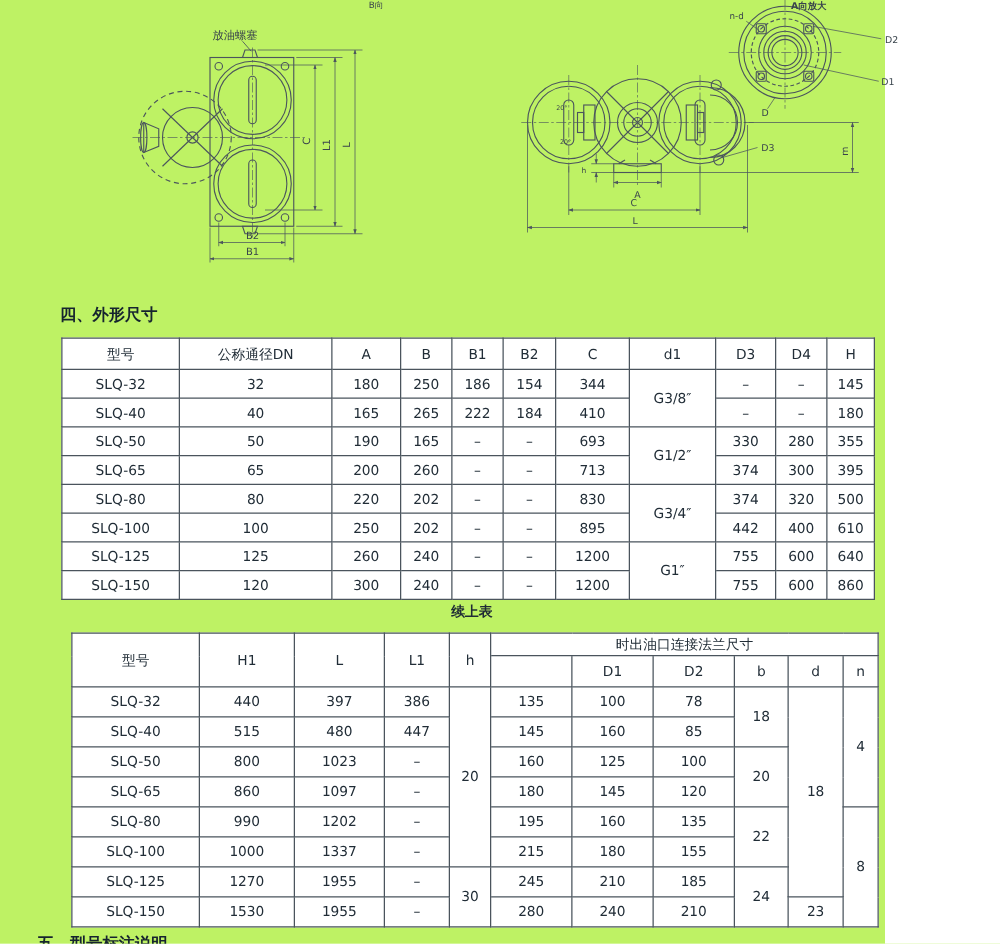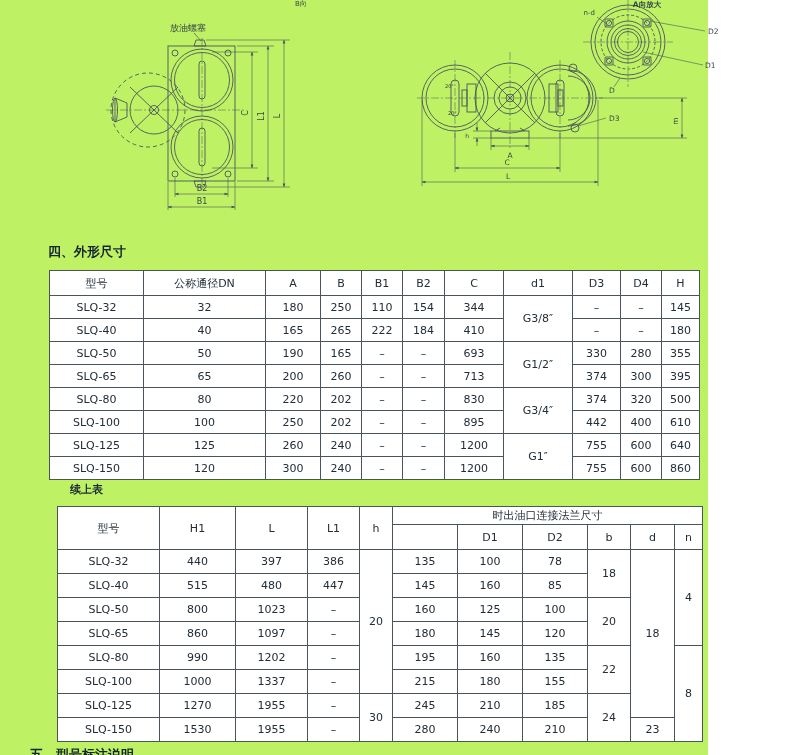--- a/index.html
+++ b/index.html
@@ -9,21 +9,21 @@
     position:relative;
   }
   .page{position:relative;width:708px;height:755px;background:#bef264;}
   svg{position:absolute;top:0;}
   svg text{font-family:"DejaVu Sans","Liberation Sans",sans-serif;fill:#39444c;stroke:none;}
   .caption{position:absolute;top:224px;font-size:11px;color:#1f2b35;letter-spacing:0.2px;white-space:nowrap;}
   .caption-left{left:140px;}
   .caption-right{left:390px;}
   .sec-heading{position:absolute;left:48px;top:243px;margin:0;font-size:13px;font-weight:bold;color:#16242f;white-space:nowrap;}
   .next-heading{position:absolute;left:30px;top:746px;margin:0;font-size:13px;font-weight:bold;color:#16242f;white-space:nowrap;}
-  .continued{position:absolute;left:70px;width:645px;top:482px;font-size:11px;font-weight:bold;color:#1f2b35;}
+  .continued{position:absolute;left:55px;width:645px;top:482px;text-align:center;font-size:11px;font-weight:bold;color:#1f2b35;}
   table{border-collapse:collapse;table-layout:fixed;position:absolute;font-size:11px;color:#212d37;background:#fff;}
   th,td{border:1px solid #4a545d;text-align:center;vertical-align:middle;padding:0;font-weight:normal;overflow:hidden;white-space:nowrap;}
   #t1{left:49px;top:270px;width:650px;border:1.5px solid #424c55;}
   #t1 thead tr{height:25px;}
   #t1 tbody tr{height:23px;}
   #t2{left:57px;top:506px;width:645px;border:1.5px solid #424c55;}
   #t2 .group-row{height:18px;}
   #t2 .sub-row{height:25px;}
   #t2 tbody tr{height:24px;}
 </style>
@@ -229,21 +229,21 @@
         <th>D4</th>
         <th>H</th>
       </tr>
     </thead>
     <tbody>
       <tr>
         <td>SLQ-32</td>
           <td>32</td>
           <td>180</td>
           <td>250</td>
-          <td>110</td>
+          <td>186</td>
           <td>154</td>
           <td>344</td>
           <td rowspan="2">G3/8″</td>
           <td>–</td>
           <td>–</td>
           <td>145</td>
       </tr>
       <tr>
         <td>SLQ-40</td>
           <td>40</td>

